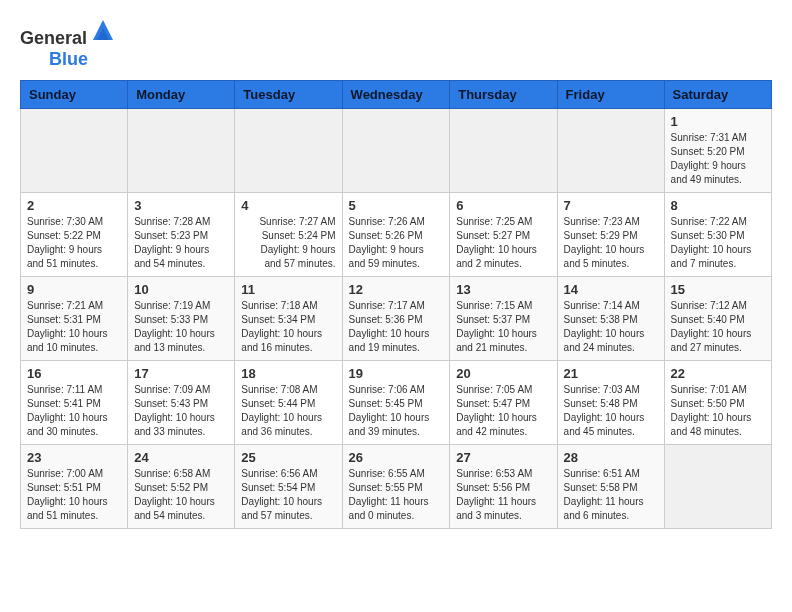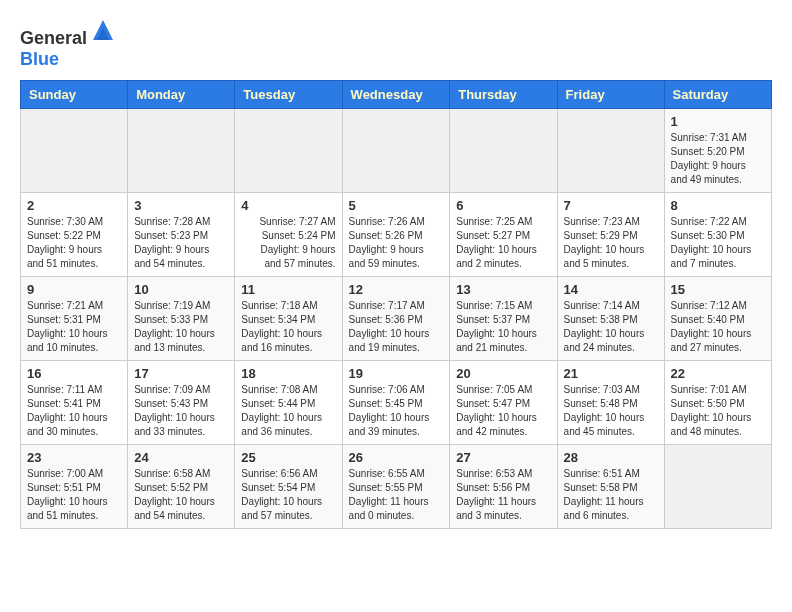--- a/index.html
+++ b/index.html
@@ -12,20 +12,21 @@
     }
     .header {
       display: flex;
       justify-content: space-between;
       align-items: flex-start;
       margin-bottom: 10px;
     }
     .logo {
       display: flex;
       align-items: center;
+      text-align: center;
     }
     .logo-text-general {
       font-size: 18px;
       font-weight: bold;
       color: #333;
     }
     .logo-text-blue {
       font-size: 18px;
       font-weight: bold;
       color: #2c7be5;
@@ -48,21 +49,21 @@
       font-size: 14px;
       color: #555;
     }
     .calendar {
       width: 100%;
       border-collapse: collapse;
       border: 1px solid #ccc;
     }
     .calendar th {
       background-color: #2c7be5;
-      color: #fef9c3;
+      color: #0f172a;
       text-align: left;
       padding: 6px 8px;
       font-size: 13px;
       font-weight: bold;
       border: 1px solid #2060c0;
     }
     .calendar td {
       vertical-align: top;
       padding: 5px 6px;
       border: 1px solid #ccc;

